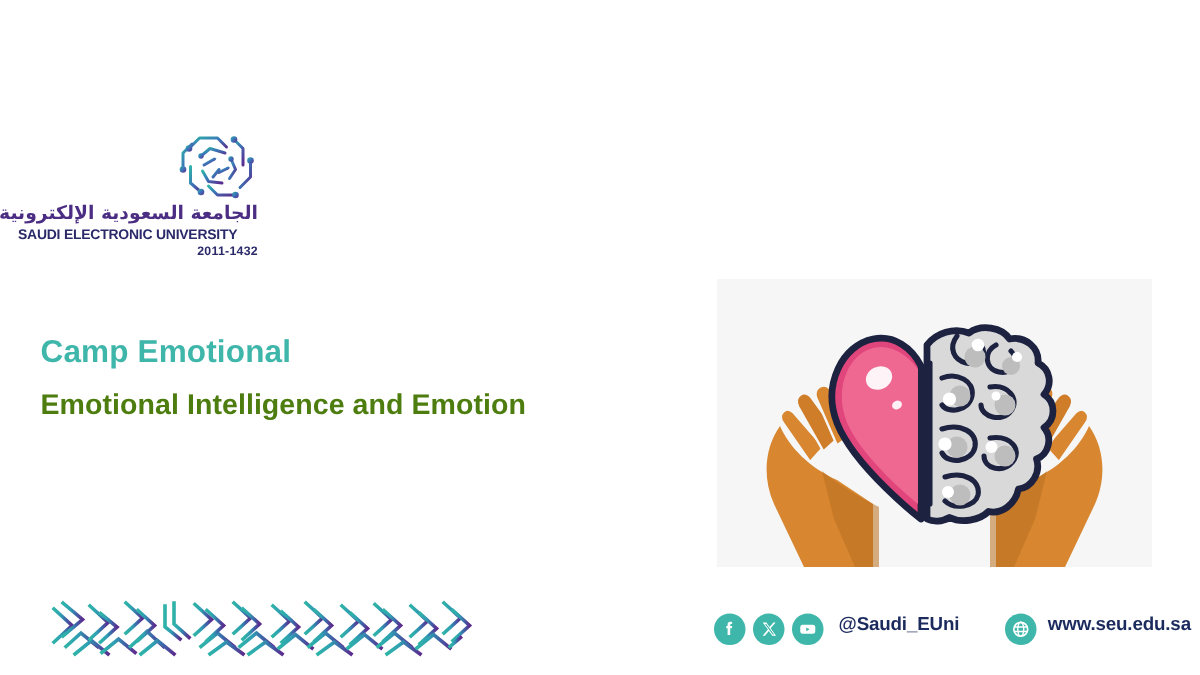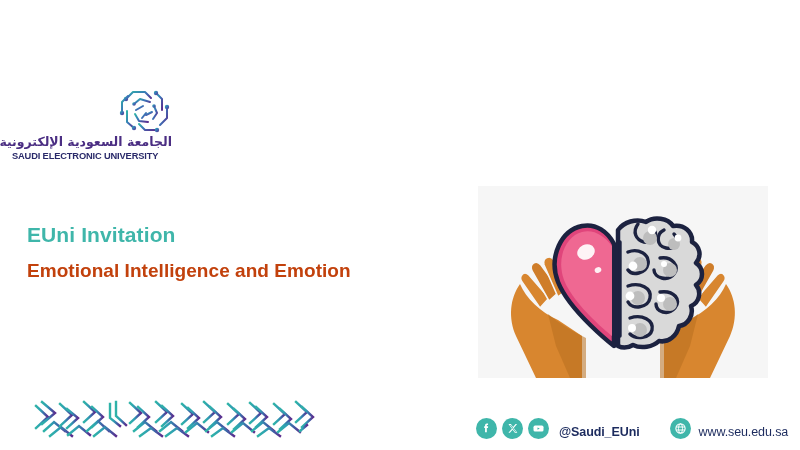--- a/index.html
+++ b/index.html
@@ -86,21 +86,21 @@
     letter-spacing: 0.1px;
     white-space: nowrap;
   }
   #headline {
     position: absolute;
     left: 27px;
     top: 258px;
     width: 400px;
     font-size: 19px;
     font-weight: bold;
-    color: #c2410c;
+    color: #4d7c0f;
     line-height: 26px;
     letter-spacing: 0.05px;
   }
   #headline .ln { display: block; }
 
   
   #maze-pattern {
     position: absolute;
     left: 34px;
     top: 398px;
@@ -126,21 +126,21 @@
     height: 192px;
   }
 
   
   #footer-strip {
     position: absolute;
     left: 476px;
     top: 409px;
     height: 30px;
     display: flex;
-    align-items: flex-end;
+    align-items: flex-start;
   }
   .social-icon {
     width: 21px;
     height: 21px;
     border-radius: 50%;
     background: #3fb6aa;
     margin-right: 5px;
     display: inline-flex;
     align-items: center;
     justify-content: center;
@@ -161,21 +161,21 @@
     border-radius: 50%;
     background: #3fb6aa;
     margin-left: 30px;
     display: inline-flex;
     align-items: center;
     justify-content: center;
     flex: 0 0 auto;
   }
   #website-text {
     font-size: 12.5px;
-    font-weight: normal;
+    font-weight: bold;
     color: #1c2b5e;
     margin-left: 8px;
     white-space: nowrap;
     letter-spacing: -0.1px;
   }
 </style>
 </head>
 <body>
 
 <div id="logo-block">
@@ -213,23 +213,24 @@
         <circle cx="22" cy="46" r="2.2"></circle>
         <circle cx="10" cy="31" r="2.2"></circle>
         <circle cx="42" cy="24" r="1.8"></circle>
         <circle cx="22" cy="22" r="1.8"></circle>
       </g>
     </svg>
   </div>
 
   <div id="logo-arabic">الجامعة السعودية الإلكترونية</div>
   <div id="logo-english">SAUDI ELECTRONIC UNIVERSITY</div>
+  <div id="logo-years">2011-1432</div>
 </div>
 
-<div id="kicker">EUni Invitation</div>
+<div id="kicker">Camp Emotional</div>
 
 <div id="headline">
   <span class="ln">Emotional Intelligence and Emotion</span>
 </div>
 
 <div id="maze-pattern">
   <svg viewBox="0 0 288 42" width="288" height="42" preserveAspectRatio="none" aria-hidden="true">
     <defs>
       <linearGradient id="lgMaze" x1="0" y1="0" x2="1" y2="0">
         <stop offset="0%" stop-color="#2fb3a8"></stop>

